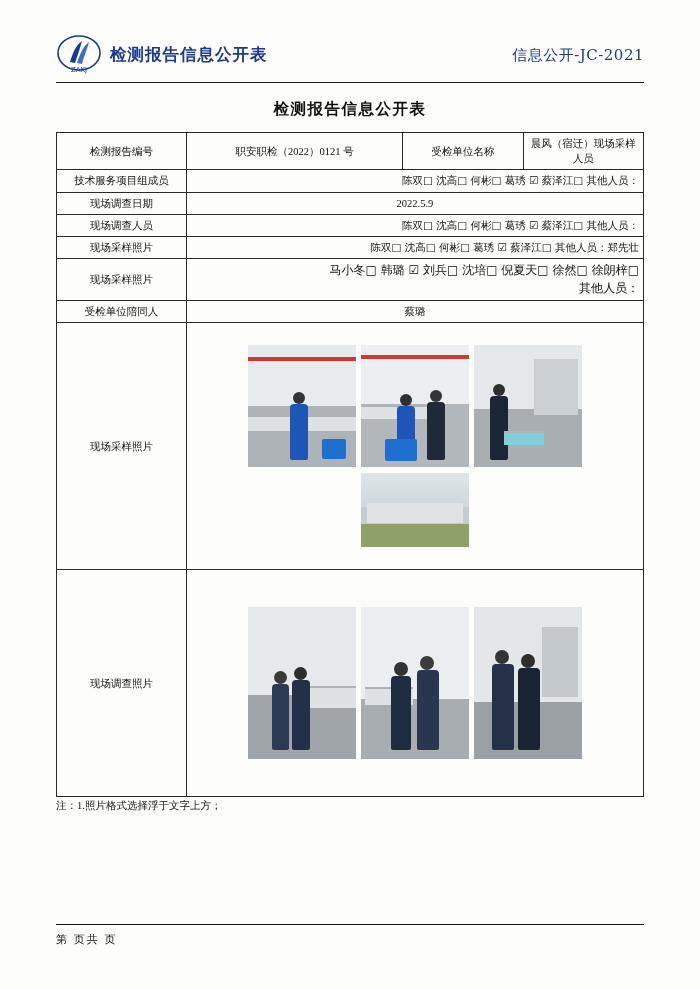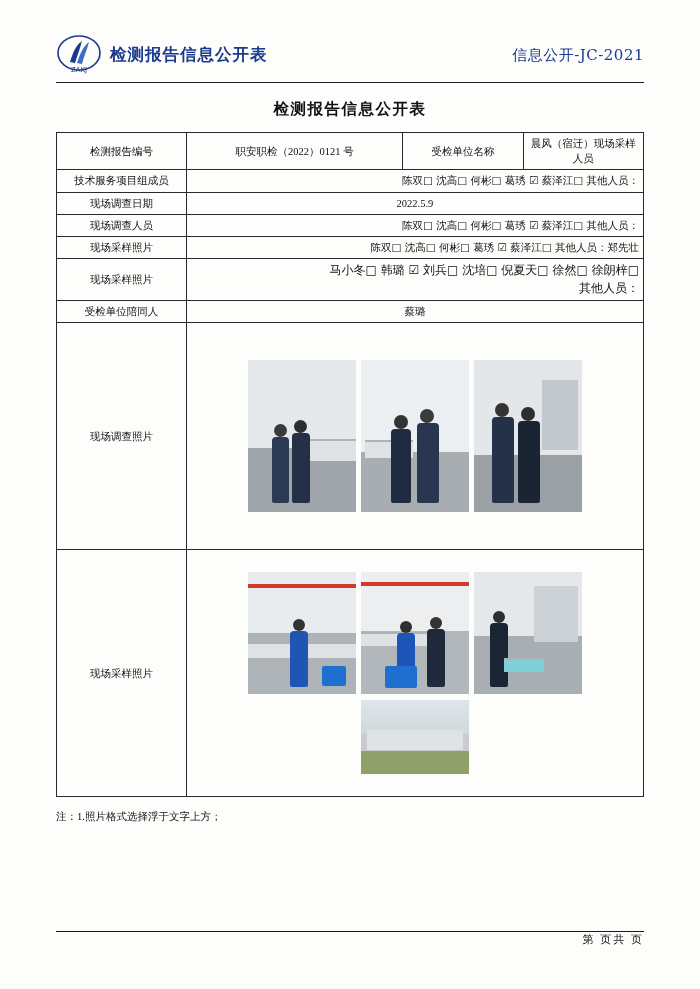--- a/index.html
+++ b/index.html
@@ -73,27 +73,28 @@
   .ph .sky{position:absolute;left:0;right:0;top:0;height:38%;background:linear-gradient(#dfe4e8,#cfd6da);}
   .ph .floor{position:absolute;left:0;right:0;bottom:0;height:40%;background:#b9bec2;}
   .ph .wall{position:absolute;left:0;right:0;top:0;height:62%;background:#e6e9ec;}
   .ph .beam{position:absolute;left:0;right:0;height:4px;background:#cf3a2e;}
   .ph .person{position:absolute;bottom:6%;border-radius:4px 4px 2px 2px;}
   .ph .head{position:absolute;border-radius:50%;}
   .ph .tbl{position:absolute;background:#dfe2e4;border-top:2px solid #aeb3b6;}
   .ph .box{position:absolute;background:#1f6fd0;border-radius:2px;}
   .ph .mach{position:absolute;background:#cdd2d6;}
   .note{
-    font-size:10.5px;margin-top:13px;color:#111;
+    font-size:10.5px;margin-top:2px;color:#111;
   }
   
   .footer{
     position:absolute;left:56px;right:56px;bottom:42px;
     border-top:1.2px solid #1a1a1a;
-    text-align:right;
+    padding-top:7px;
+    text-align:left;
     font-size:11px;color:#111;
     letter-spacing:2px;
   }
 </style>
 </head>
 <body>
 
 <div class="page">
 
   <div class="header">
@@ -149,20 +150,63 @@
           <div class="cbx">马小冬□  韩璐 ☑  刘兵□  沈培□  倪夏天□  徐然□  徐朗梓□</div>
           <div class="cbx">其他人员：</div>
         </td>
       </tr>
       <tr>
         <td class="lbl">受检单位陪同人</td>
         <td class="ctr" colspan="3">蔡璐</td>
       </tr>
 
       <tr>
+        <td class="lbl" style="height:240px">现场采样照片</td>
+        <td class="photo-cell" colspan="3">
+          <div class="photo-row">
+            <div class="ph" style="width:108px;height:122px">
+              <div class="wall" style="background:#e8ebee;height:50%"></div>
+              <div class="floor" style="height:50%;background:#aeb3b7"></div>
+              <div class="beam" style="top:12px"></div>
+              <div class="tbl" style="left:0;bottom:30%;width:108px;height:14px"></div>
+              <div class="person" style="left:42px;width:18px;height:56px;background:#1f55b5"></div>
+              <div class="head" style="left:45px;bottom:calc(6% + 56px);width:12px;height:12px;background:#333"></div>
+              <div class="box" style="left:74px;bottom:8px;width:24px;height:20px"></div>
+            </div>
+            <div class="ph" style="width:108px;height:122px">
+              <div class="wall" style="background:#eceef0;height:48%"></div>
+              <div class="floor" style="height:52%;background:#b2b7bb"></div>
+              <div class="beam" style="top:10px"></div>
+              <div class="tbl" style="left:0;bottom:40%;width:70px;height:12px"></div>
+              <div class="person" style="left:36px;width:18px;height:54px;background:#1d55b8"></div>
+              <div class="head" style="left:39px;bottom:calc(6% + 54px);width:12px;height:12px;background:#2f2f2f"></div>
+              <div class="person" style="left:66px;width:18px;height:58px;background:#20293a"></div>
+              <div class="head" style="left:69px;bottom:calc(6% + 58px);width:12px;height:12px;background:#333"></div>
+              <div class="box" style="left:24px;bottom:6px;width:32px;height:22px"></div>
+            </div>
+            <div class="ph" style="width:108px;height:122px">
+              <div class="wall" style="background:#e4e8ea;height:52%"></div>
+              <div class="floor" style="height:48%;background:#a9aeb2"></div>
+              <div class="mach" style="left:60px;top:14px;width:44px;height:56px;background:#ccd1d5"></div>
+              <div class="person" style="left:16px;width:18px;height:64px;background:#1c2533"></div>
+              <div class="head" style="left:19px;bottom:calc(6% + 64px);width:12px;height:12px;background:#2e2e2e"></div>
+              <div class="tbl" style="left:30px;bottom:18%;width:40px;height:12px;background:#7fd0d8"></div>
+            </div>
+          </div>
+          <div class="photo-row" style="margin-top:6px">
+            <div class="ph" style="width:108px;height:74px">
+              <div class="sky" style="height:46%;background:linear-gradient(#dfe6ea,#cfd8dc)"></div>
+              <div class="mach" style="left:6px;top:30px;width:96px;height:20px;background:#dfe3e6"></div>
+              <div class="floor" style="height:32%;background:#8fa06a"></div>
+            </div>
+          </div>
+        </td>
+      </tr>
+
+      <tr>
         <td class="lbl" style="height:220px">现场调查照片</td>
         <td class="photo-cell" colspan="3">
           <div class="photo-row">
             <div class="ph" style="width:108px;height:152px">
               <div class="wall"></div>
                 <div class="floor" style="height:42%;background:#9fa5a9"></div>
               <div class="tbl" style="left:46px;bottom:34%;width:62px;height:20px"></div>
               <div class="person" style="left:24px;width:17px;height:66px;background:#2b3a52"></div>
               <div class="head" style="left:26px;bottom:calc(6% + 66px);width:13px;height:13px;background:#3a3a3a"></div>
               <div class="person" style="left:44px;width:18px;height:70px;background:#243047"></div>
@@ -182,62 +226,19 @@
                 <div class="floor" style="height:38%;background:#9ba0a4"></div>
               <div class="mach" style="left:68px;top:20px;width:36px;height:70px;background:#c3c8cc"></div>
               <div class="person" style="left:18px;width:22px;height:86px;background:#253149"></div>
               <div class="head" style="left:21px;bottom:calc(6% + 86px);width:14px;height:14px;background:#343434"></div>
               <div class="person" style="left:44px;width:22px;height:82px;background:#1b2433"></div>
               <div class="head" style="left:47px;bottom:calc(6% + 82px);width:14px;height:14px;background:#2e2e2e"></div>
             </div>
           </div>
         </td>
       </tr>
-
-      <tr>
-        <td class="lbl" style="height:240px">现场采样照片</td>
-        <td class="photo-cell" colspan="3">
-          <div class="photo-row">
-            <div class="ph" style="width:108px;height:122px">
-              <div class="wall" style="background:#e8ebee;height:50%"></div>
-              <div class="floor" style="height:50%;background:#aeb3b7"></div>
-              <div class="beam" style="top:12px"></div>
-              <div class="tbl" style="left:0;bottom:30%;width:108px;height:14px"></div>
-              <div class="person" style="left:42px;width:18px;height:56px;background:#1f55b5"></div>
-              <div class="head" style="left:45px;bottom:calc(6% + 56px);width:12px;height:12px;background:#333"></div>
-              <div class="box" style="left:74px;bottom:8px;width:24px;height:20px"></div>
-            </div>
-            <div class="ph" style="width:108px;height:122px">
-              <div class="wall" style="background:#eceef0;height:48%"></div>
-              <div class="floor" style="height:52%;background:#b2b7bb"></div>
-              <div class="beam" style="top:10px"></div>
-              <div class="tbl" style="left:0;bottom:40%;width:70px;height:12px"></div>
-              <div class="person" style="left:36px;width:18px;height:54px;background:#1d55b8"></div>
-              <div class="head" style="left:39px;bottom:calc(6% + 54px);width:12px;height:12px;background:#2f2f2f"></div>
-              <div class="person" style="left:66px;width:18px;height:58px;background:#20293a"></div>
-              <div class="head" style="left:69px;bottom:calc(6% + 58px);width:12px;height:12px;background:#333"></div>
-              <div class="box" style="left:24px;bottom:6px;width:32px;height:22px"></div>
-            </div>
-            <div class="ph" style="width:108px;height:122px">
-              <div class="wall" style="background:#e4e8ea;height:52%"></div>
-              <div class="floor" style="height:48%;background:#a9aeb2"></div>
-              <div class="mach" style="left:60px;top:14px;width:44px;height:56px;background:#ccd1d5"></div>
-              <div class="person" style="left:16px;width:18px;height:64px;background:#1c2533"></div>
-              <div class="head" style="left:19px;bottom:calc(6% + 64px);width:12px;height:12px;background:#2e2e2e"></div>
-              <div class="tbl" style="left:30px;bottom:18%;width:40px;height:12px;background:#7fd0d8"></div>
-            </div>
-          </div>
-          <div class="photo-row" style="margin-top:6px">
-            <div class="ph" style="width:108px;height:74px">
-              <div class="sky" style="height:46%;background:linear-gradient(#dfe6ea,#cfd8dc)"></div>
-              <div class="mach" style="left:6px;top:30px;width:96px;height:20px;background:#dfe3e6"></div>
-              <div class="floor" style="height:32%;background:#8fa06a"></div>
-            </div>
-          </div>
-        </td>
-      </tr>
     </tbody>
   </table>
 
   <div class="note">注：1.照片格式选择浮于文字上方；</div>
 
   <div class="footer">第  页共    页</div>
 </div>
 
 </body></html>

